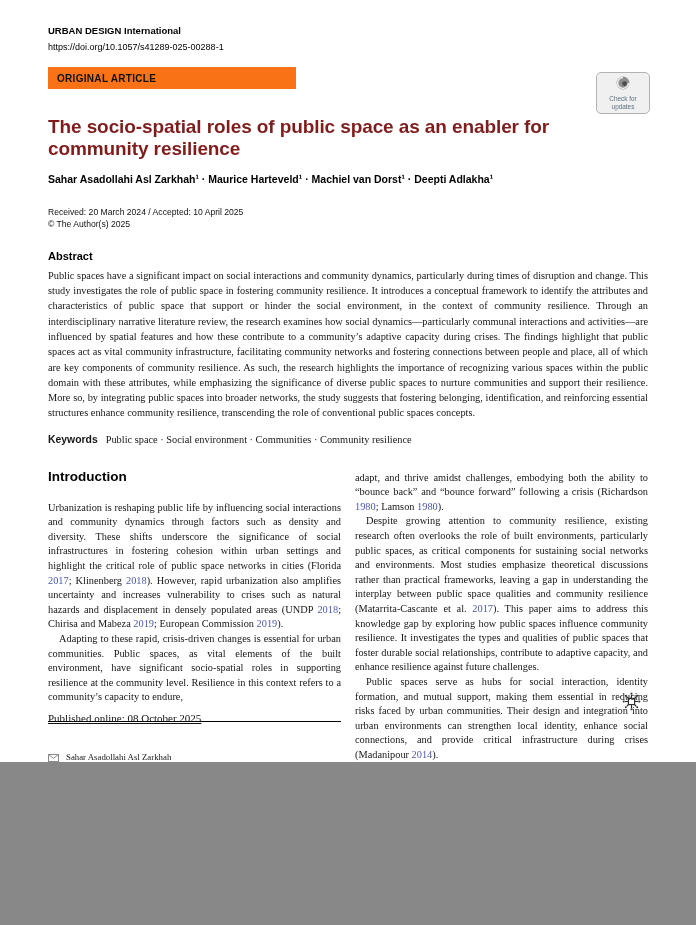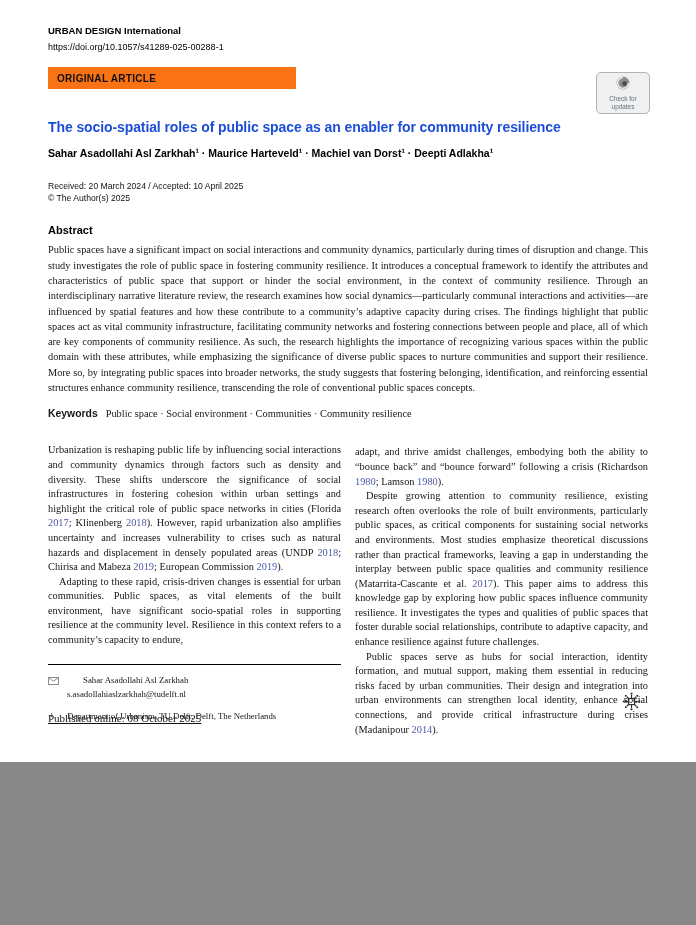--- a/index.html
+++ b/index.html
@@ -46,21 +46,21 @@
   }
   .check-badge-text{
     font-family:"Liberation Sans",sans-serif;
     font-size:6.4px;line-height:1.2;color:#5d6f7e;text-align:center;
   }
 
   
   .article-title{
     margin-top:27px;
     font-family:"Liberation Sans",sans-serif;
-    font-weight:700;font-size:14px;line-height:22px;color:#1d4ed8;
+    font-weight:700;font-size:19px;line-height:22px;color:#7f1d1d;
     letter-spacing:-.1px;
   }
   .authors-line{
     margin-top:6px;
     font-family:"Liberation Sans",sans-serif;
     font-weight:700;font-size:10.5px;color:#000;
   }
   .received-line{
     margin-top:22px;
     font-family:"Liberation Sans",sans-serif;
@@ -106,21 +106,21 @@
   .body-p.indent{text-indent:11px;}
   .cite{color:#4d5ba6;cursor:pointer;}
 
   
   .footnote{
     margin-top:16px;
     border-top:1px solid #000;
     padding-top:9px;
     font-size:8.8px;line-height:12.5px;
   }
-  .mail-row{display:flex;gap:24px;align-items:flex-start;}
+  .mail-row{display:flex;gap:7px;align-items:flex-start;margin-top:20px;}
   .mail-icon{flex:0 0 auto;margin-top:2px;}
   .email{margin-left:19px;cursor:pointer;}
   .affil-row{margin-top:9px;display:flex;}
   .affil-sup{font-size:6.8px;position:relative;top:-1px;width:19px;flex:0 0 auto;padding-left:2px;box-sizing:border-box;}
 
   
   .published-line{
     position:absolute;left:48px;bottom:38px;
     font-size:11px;color:#111;text-decoration:underline;
   }
@@ -163,20 +163,21 @@
     <div class="abstract-heading">Abstract</div>
     <div class="abstract-body">Public spaces have a significant impact on social interactions and community dynamics, particularly during times of disruption and change. This study investigates the role of public space in fostering community resilience. It introduces a conceptual framework to identify the attributes and characteristics of public space that support or hinder the social environment, in the context of community resilience. Through an interdisciplinary narrative literature review, the research examines how social dynamics—particularly communal interactions and activities—are influenced by spatial features and how these contribute to a community’s adaptive capacity during crises. The findings highlight that public spaces act as vital community infrastructure, facilitating community networks and fostering connections between people and place, all of which are key components of community resilience. As such, the research highlights the importance of recognizing various spaces within the public domain with these attributes, while emphasizing the significance of diverse public spaces to nurture communities and support their resilience. More so, by integrating public spaces into broader networks, the study suggests that fostering belonging, identification, and reinforcing essential structures enhance community resilience, transcending the role of conventional public spaces concepts.</div>
 
     <div class="keywords-row">
       <span class="keywords-label">Keywords</span><span>Public space · Social environment · Communities · Community resilience</span>
     </div>
 
     <div class="columns">
 
       <div class="col">
+        <h2 class="section-heading">Introduction</h2>
         <div>
             <p class="body-p"><span>Urbanization is reshaping public life by influencing social interactions and community dynamics through factors such as density and diversity. These shifts underscore the significance of social infrastructures in fostering cohesion within urban settings and highlight the critical role of public space networks in cities (Florida </span><span class="cite">2017</span><span>; Klinenberg </span><span class="cite">2018</span><span>). However, rapid urbanization also amplifies uncertainty and increases vulnerability to crises such as natural hazards and displacement in densely populated areas (UNDP </span><span class="cite">2018</span><span>; Chirisa and Mabeza </span><span class="cite">2019</span><span>; European Commission </span><span class="cite">2019</span><span>).</span></p>
             <p class="body-p indent"><span>Adapting to these rapid, crisis-driven changes is essential for urban communities. Public spaces, as vital elements of the built environment, have significant socio-spatial roles in supporting resilience at the community level. Resilience in this context refers to a community’s capacity to endure,</span></p>
           </div>
 
         <div class="footnote">
           <div class="mail-row">
             <span class="mail-icon">
               <svg width="11" height="8" viewBox="0 0 11 8">
                 <rect x="0.5" y="0.5" width="10" height="7" fill="none" stroke="#8a8a8a" stroke-width="1"></rect>

